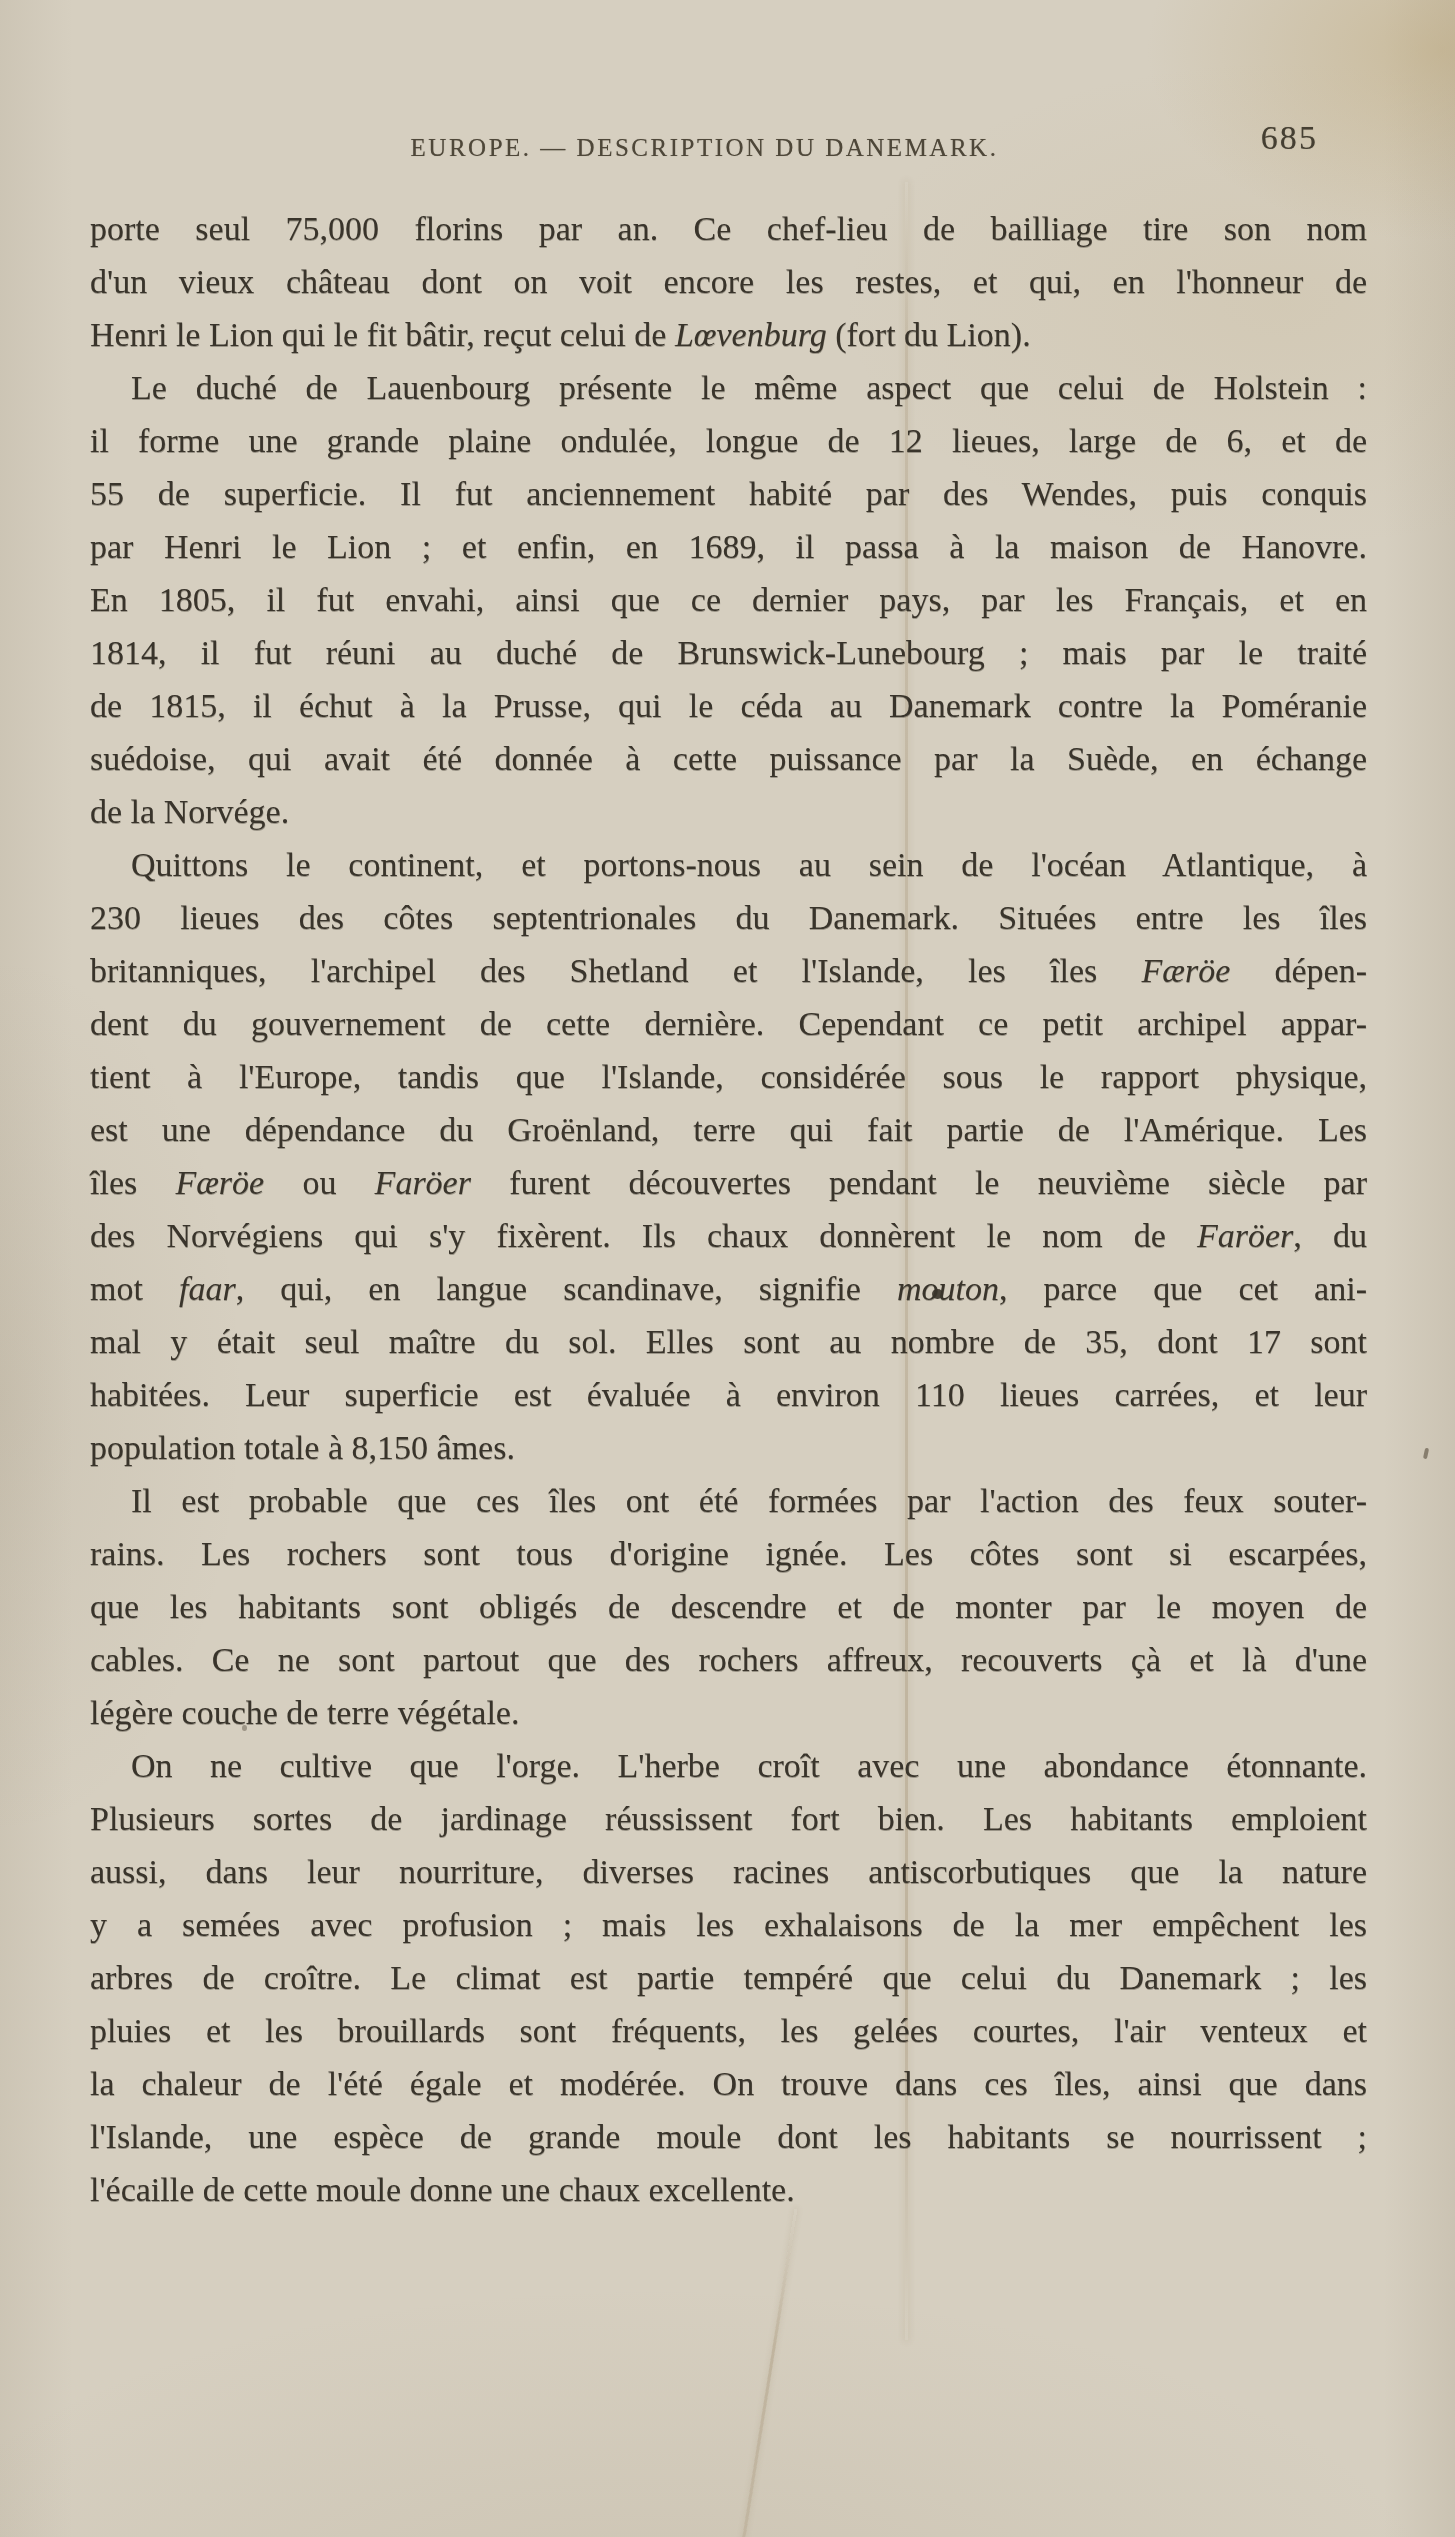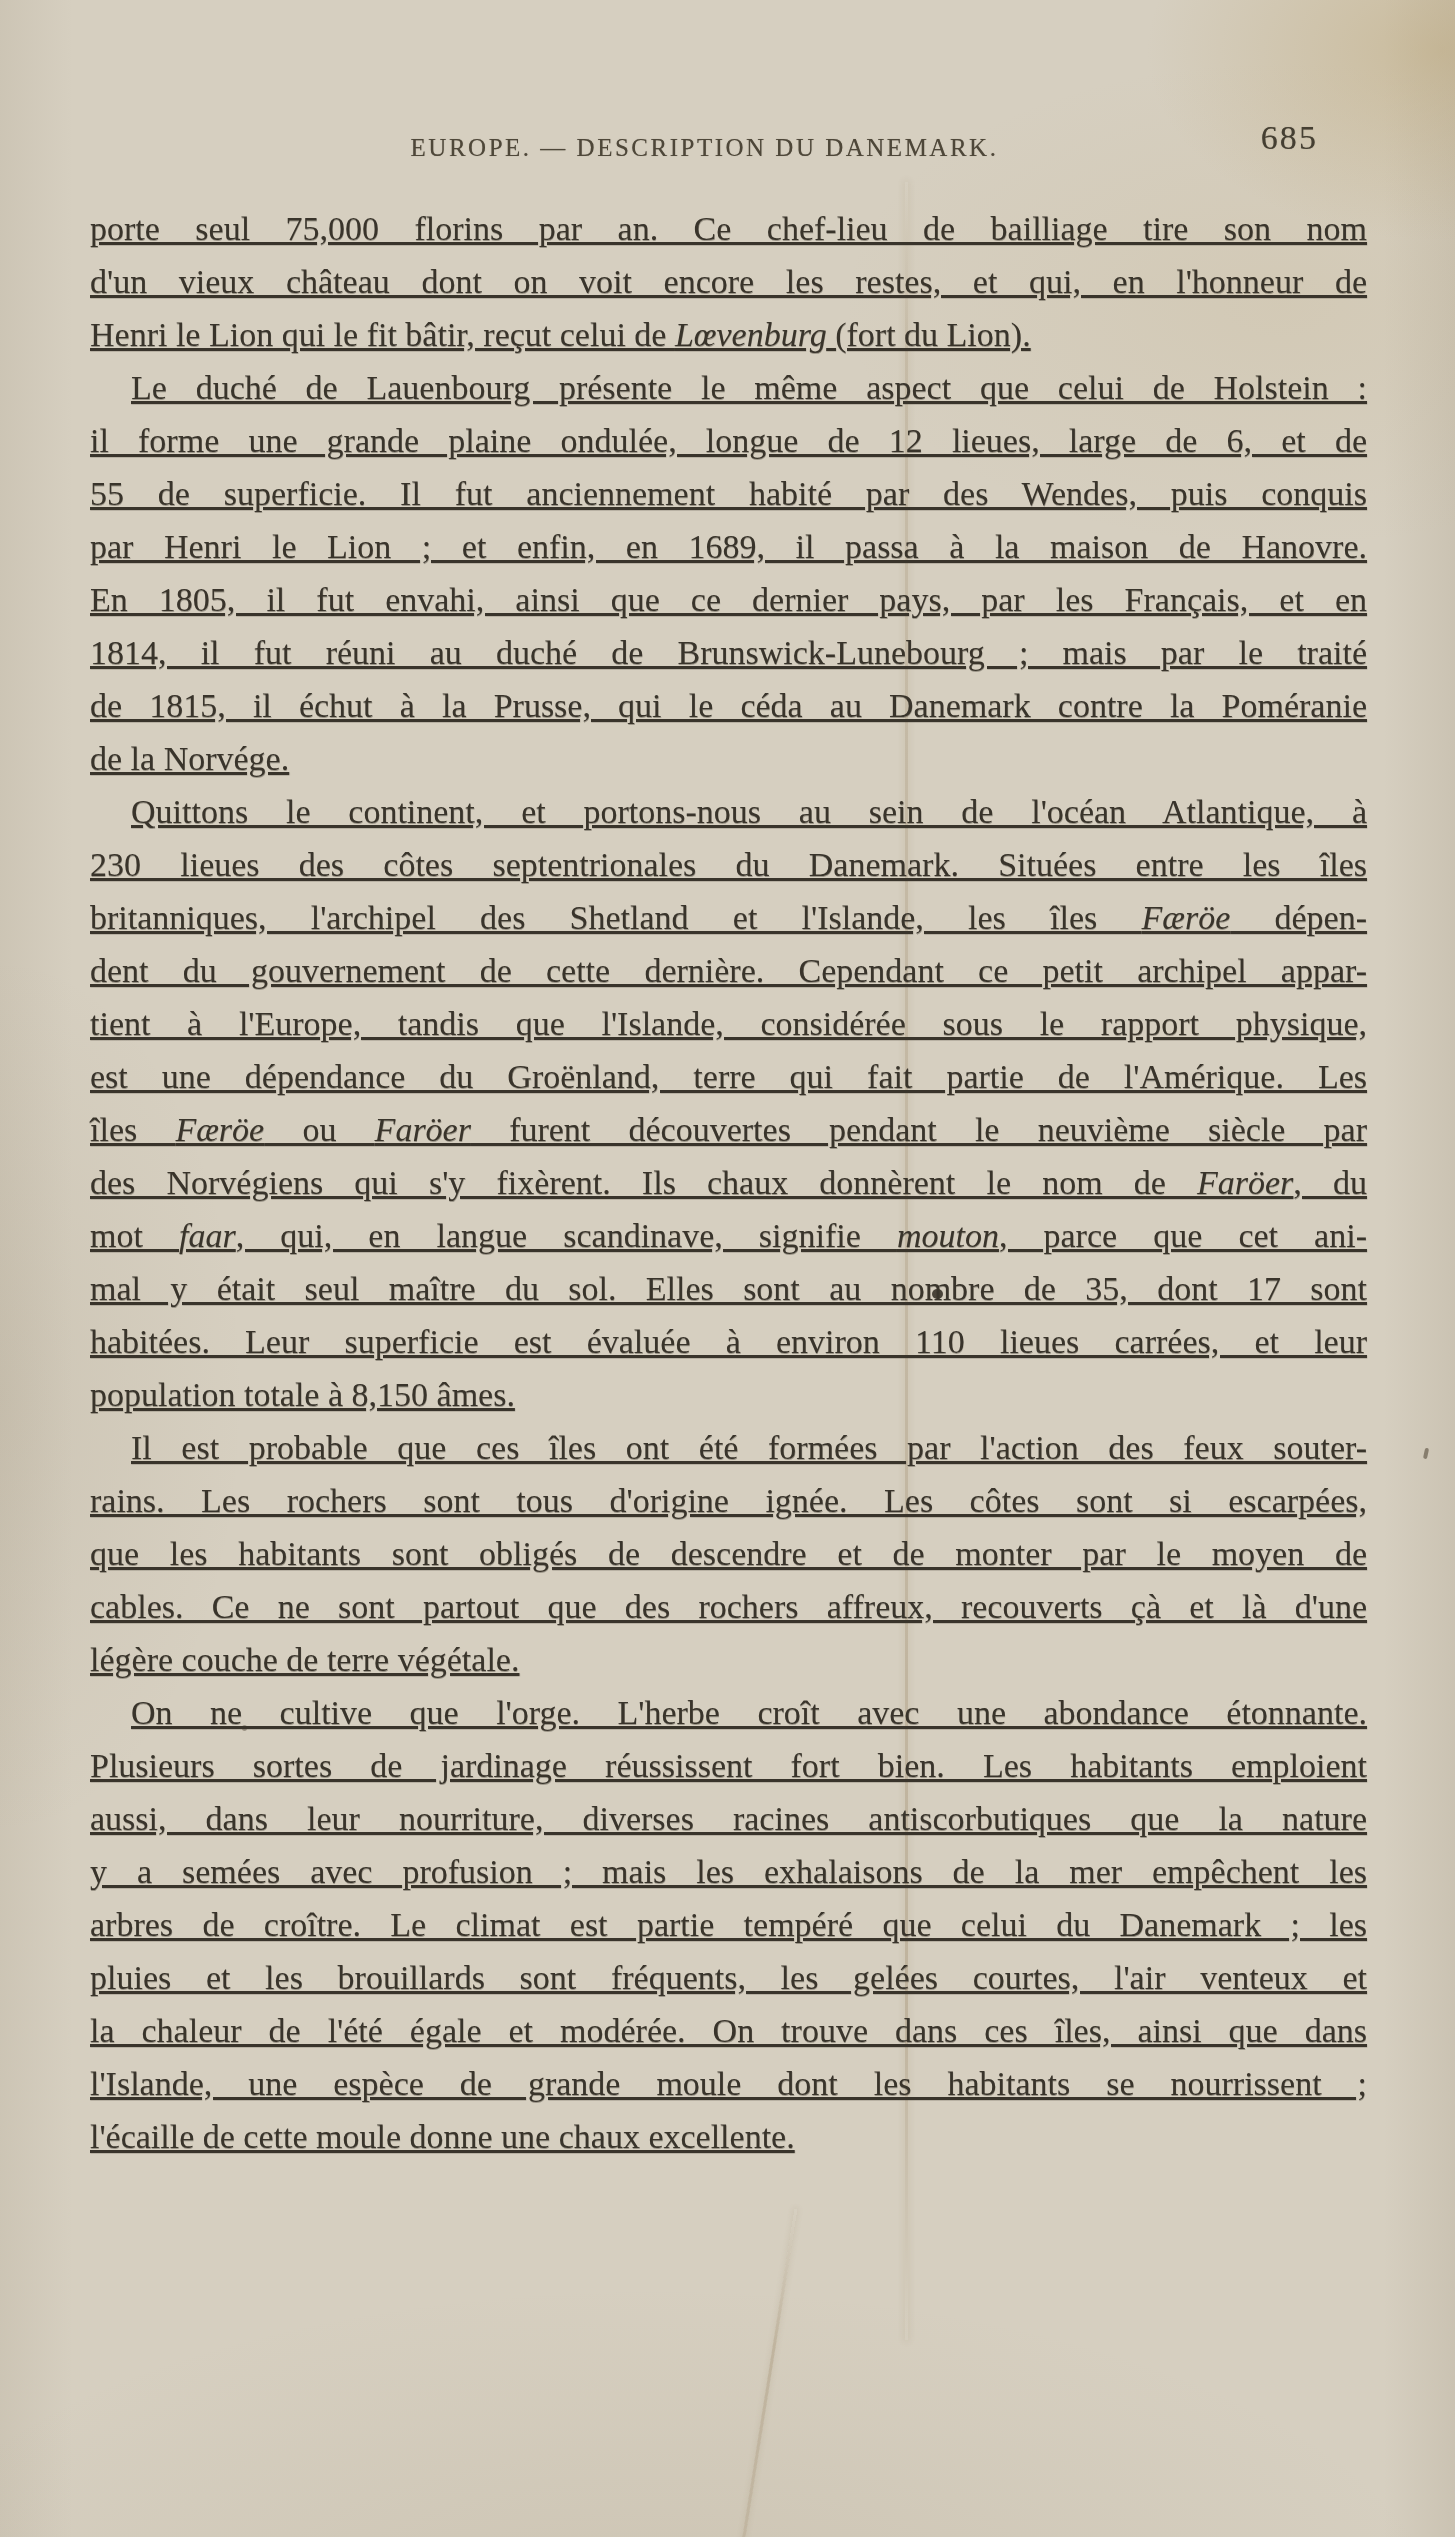--- a/index.html
+++ b/index.html
@@ -55,21 +55,20 @@
   }
   .folio{
     position:absolute;right:49px;top:-11.2px;
     font-size:34px;letter-spacing:2.1px;color:#453f32;
     text-shadow:0 0 0.7px rgba(69,63,50,0.5);
   }
   .text-block{
     position:absolute;left:90px;top:202px;width:1277px;
     font-size:34px;line-height:53px;color:var(--ink);
     text-shadow:0.3px 0.5px 0.6px rgba(57,52,43,0.38);
-    text-decoration:underline;
   }
   .line{
     height:53px;
     text-align:justify;
     text-align-last:justify;
     white-space:nowrap;
   }
   .line.last{text-align-last:left;}
   .line.indent{padding-left:41px;}
   .line i{font-style:italic;}
@@ -93,20 +92,21 @@
       <div class="line"><span>porte seul 75,000 florins par an. Ce chef-lieu de bailliage tire son nom</span></div>
       <div class="line"><span>d'un vieux château dont on voit encore les restes, et qui, en l'honneur de</span></div>
       <div class="line last"><span>Henri le Lion qui le fit bâtir, reçut celui de </span><i>Lœvenburg</i><span> (fort du Lion).</span></div>
       <div class="line indent"><span>Le duché de Lauenbourg présente le même aspect que celui de Holstein :</span></div>
       <div class="line"><span>il forme une grande plaine ondulée, longue de 12 lieues, large de 6, et de</span></div>
       <div class="line"><span>55 de superficie. Il fut anciennement habité par des Wendes, puis conquis</span></div>
       <div class="line"><span>par Henri le Lion ; et enfin, en 1689, il passa à la maison de Hanovre.</span></div>
       <div class="line"><span>En 1805, il fut envahi, ainsi que ce dernier pays, par les Français, et en</span></div>
       <div class="line"><span>1814, il fut réuni au duché de Brunswick-Lunebourg ; mais par le traité</span></div>
       <div class="line"><span>de 1815, il échut à la Prusse, qui le céda au Danemark contre la Poméranie</span></div>
+      <div class="line"><span>suédoise, qui avait été donnée à cette puissance par la Suède, en échange</span></div>
       <div class="line last"><span>de la Norvége.</span></div>
       <div class="line indent"><span>Quittons le continent, et portons-nous au sein de l'océan Atlantique, à</span></div>
       <div class="line"><span>230 lieues des côtes septentrionales du Danemark. Situées entre les îles</span></div>
       <div class="line"><span>britanniques, l'archipel des Shetland et l'Islande, les îles </span><i>Færöe</i><span> dépen-</span></div>
       <div class="line"><span>dent du gouvernement de cette dernière. Cependant ce petit archipel appar-</span></div>
       <div class="line"><span>tient à l'Europe, tandis que l'Islande, considérée sous le rapport physique,</span></div>
       <div class="line"><span>est une dépendance du Groënland, terre qui fait partie de l'Amérique. Les</span></div>
       <div class="line"><span>îles </span><i>Færöe</i><span> ou </span><i>Faröer</i><span> furent découvertes pendant le neuvième siècle par</span></div>
       <div class="line"><span>des Norvégiens qui s'y fixèrent. Ils chaux donnèrent le nom de </span><i>Faröer</i><span>, du</span></div>
       <div class="line"><span>mot </span><i>faar</i><span>, qui, en langue scandinave, signifie </span><i>mouton</i><span>, parce que cet ani-</span></div>

